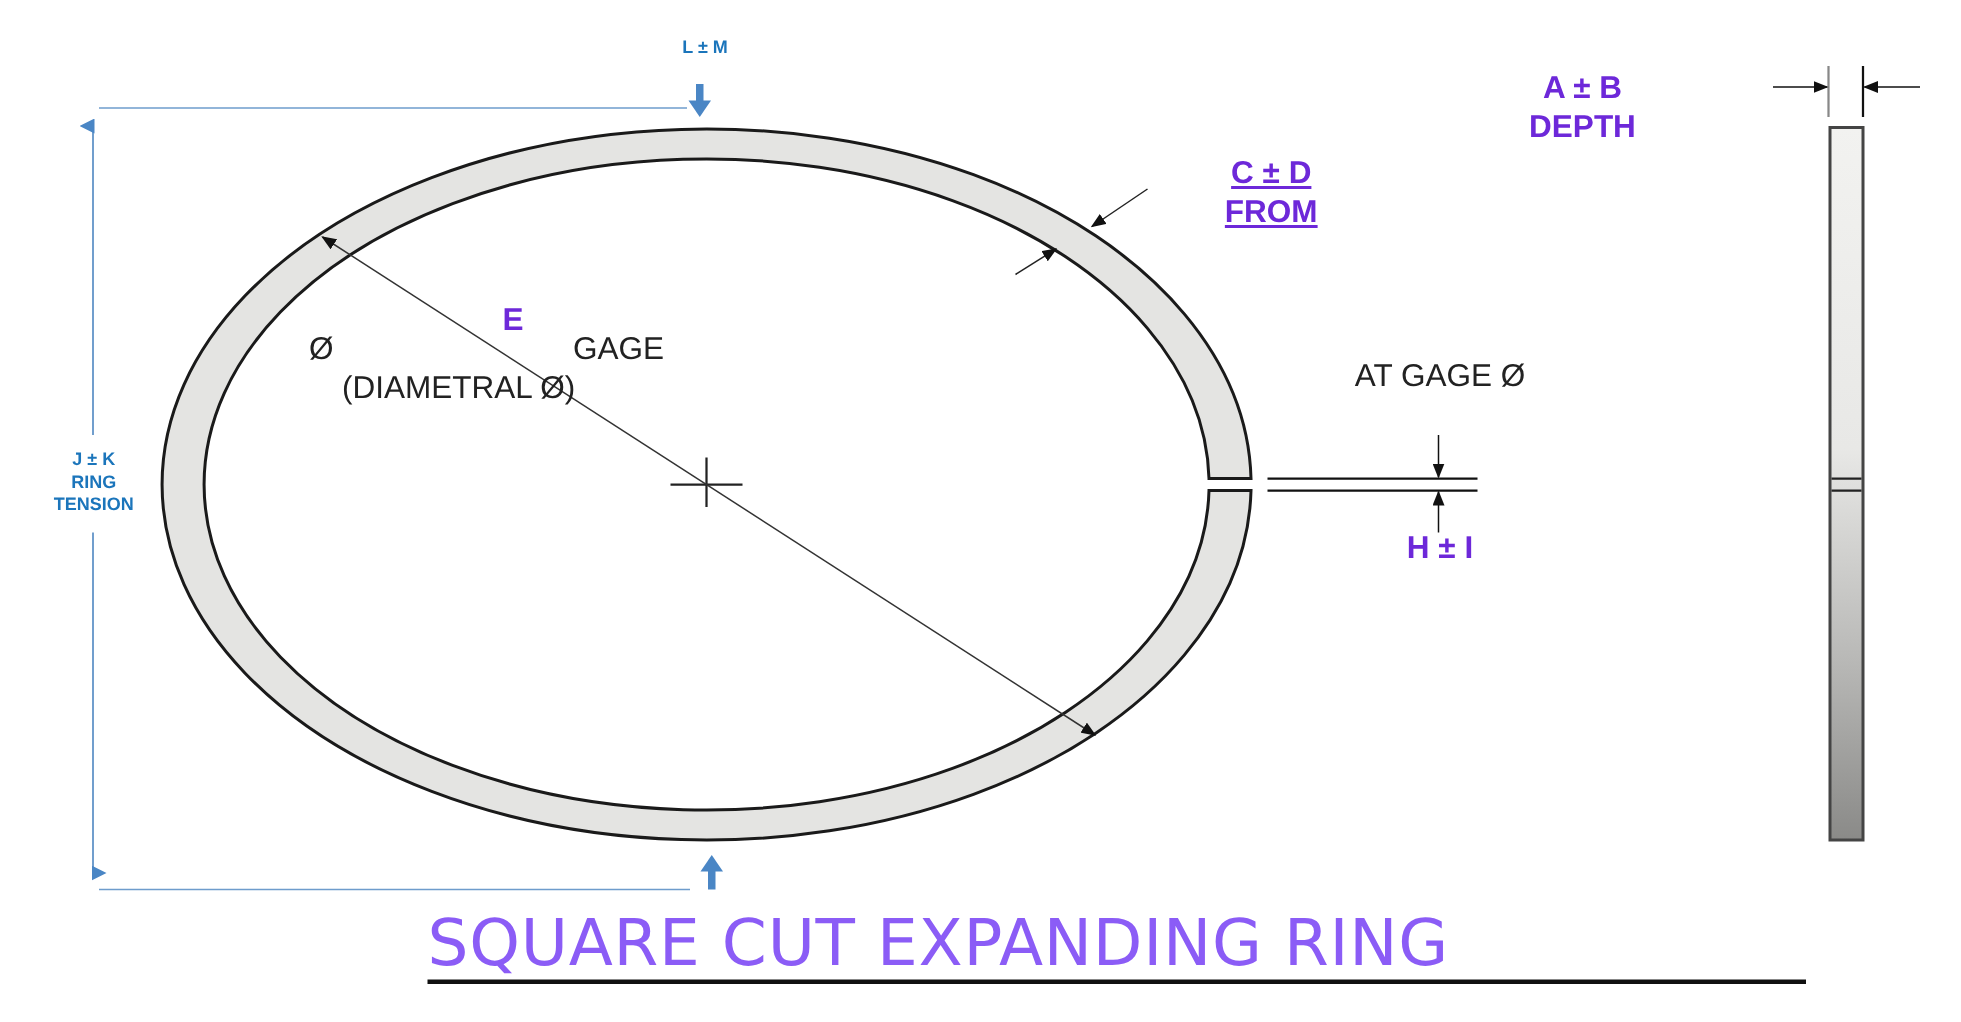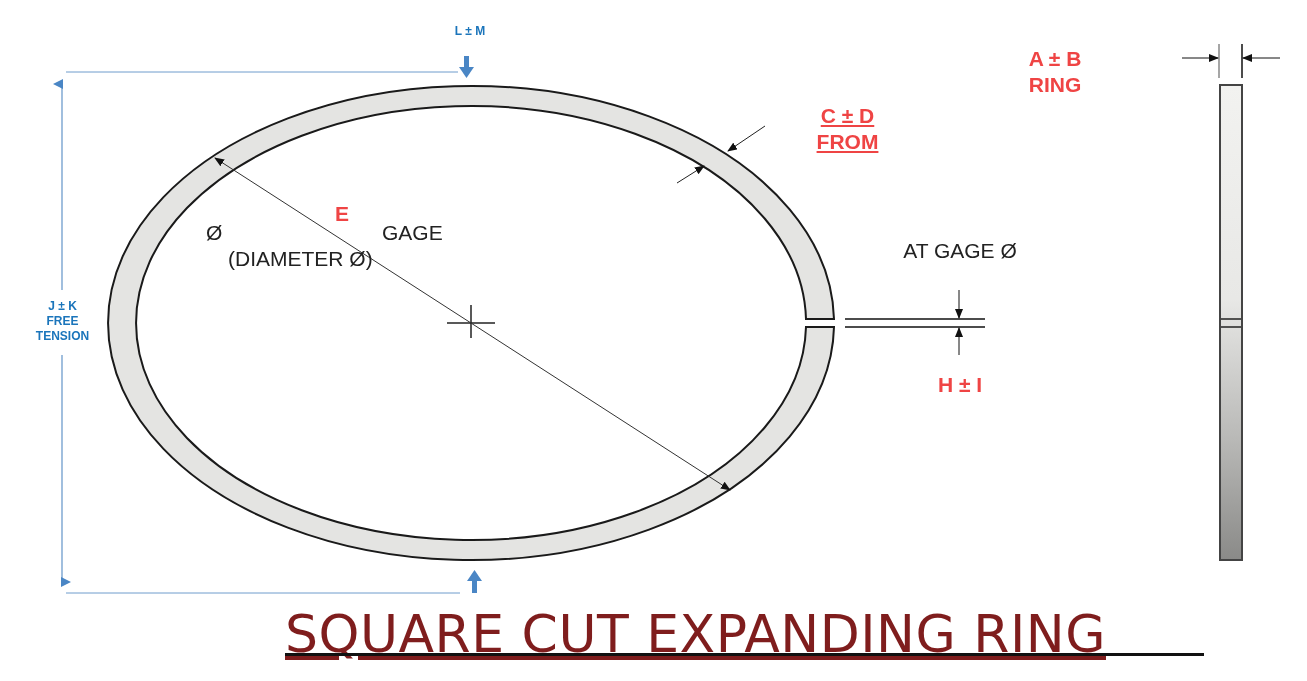--- a/index.html
+++ b/index.html
@@ -1,22 +1,22 @@
 <!DOCTYPE html>
 <html><head>
 <meta charset="utf-8">
 <style>
   html, body { margin: 0; padding: 0; background: #ffffff; }
   body { width: 1307px; height: 681px; position: relative; overflow: hidden; font-family: "Liberation Sans", sans-serif; }
   svg.diagram { position: absolute; left: 0; top: 0; }
   .lbl { position: absolute; white-space: nowrap; text-align: center; }
   .blue { color: #1b75bb; font-weight: bold; font-size: 12px; line-height: 15px; }
-  .black-bold { color: #ef4444; font-weight: bold; font-size: 21px; line-height: 26px; }
+  .black-bold { color: #6d28d9; font-weight: bold; font-size: 21px; line-height: 26px; }
   .black-reg { color: #222; font-size: 21px; line-height: 25px; }
-  .title { position: absolute; left: 285px; top: 604px; font-family: "DejaVu Sans", sans-serif; font-size: 52px; color: #7f1d1d; letter-spacing: 0.5px; white-space: nowrap; text-decoration: underline; }
+  .title { position: absolute; left: 285px; top: 604px; font-family: "DejaVu Sans", sans-serif; font-size: 43px; color: #8b5cf6; letter-spacing: 0.5px; white-space: nowrap; }
   .title-underline { position: absolute; left: 285px; top: 653px; width: 919px; height: 3px; background: #111; }
 </style>
 </head>
 <body>
 
 <svg class="diagram" width="1307" height="681" viewBox="0 0 1307 681" xmlns="http://www.w3.org/2000/svg">
   <defs>
     <linearGradient id="sideGrad" x1="0" y1="0" x2="0" y2="1">
       <stop offset="0" stop-color="#f2f2f0"></stop>
       <stop offset="0.45" stop-color="#e8e8e6"></stop>
@@ -85,41 +85,41 @@
     <line x1="1280" y1="58" x2="1243" y2="58" stroke-width="1" marker-end="url(#arrBlk)"></line>
   </g>
 </svg>
 
 <div class="lbl blue" style="left:290px; top:24px; width:360px;">
   <div>L ± M</div>
 </div>
 
 <div class="lbl blue" style="left:20px; top:299px; width:85px;">
   <div>J ± K</div>
-  <div>FREE</div>
+  <div>RING</div>
   <div>TENSION</div>
 </div>
 
 <div class="lbl black-bold" style="left:995px; top:46px; width:120px;">
   <div>A ± B</div>
-  <div>RING</div>
+  <div>DEPTH</div>
 </div>
 
 <div class="lbl black-bold" style="left:785px; top:103px; width:125px;text-decoration:underline;">
   <div>C ± D</div>
   <div>FROM</div>
 </div>
 
 <div class="lbl black-bold" style="left:335px; top:201px;">E</div>
 <div class="lbl black-reg" style="left:206px; top:220px;">Ø</div>
 <div class="lbl black-reg" style="left:382px; top:220px;">GAGE</div>
-<div class="lbl black-reg" style="left:228px; top:246px;">(DIAMETER Ø)</div>
+<div class="lbl black-reg" style="left:228px; top:246px;">(DIAMETRAL Ø)</div>
 
 <div class="lbl" style="left:870px; top:238px; width:180px;">
   <div class="black-reg">AT GAGE Ø</div>
 </div>
 
-<div class="lbl" style="left:870px; top:372px; width:180px;">
+<div class="lbl" style="left:870px; top:353px; width:180px;">
   <div class="black-bold">H ± I</div>
 </div>
 
 <div class="title">SQUARE CUT EXPANDING RING</div>
 <div class="title-underline"></div>
 
 </body></html>

